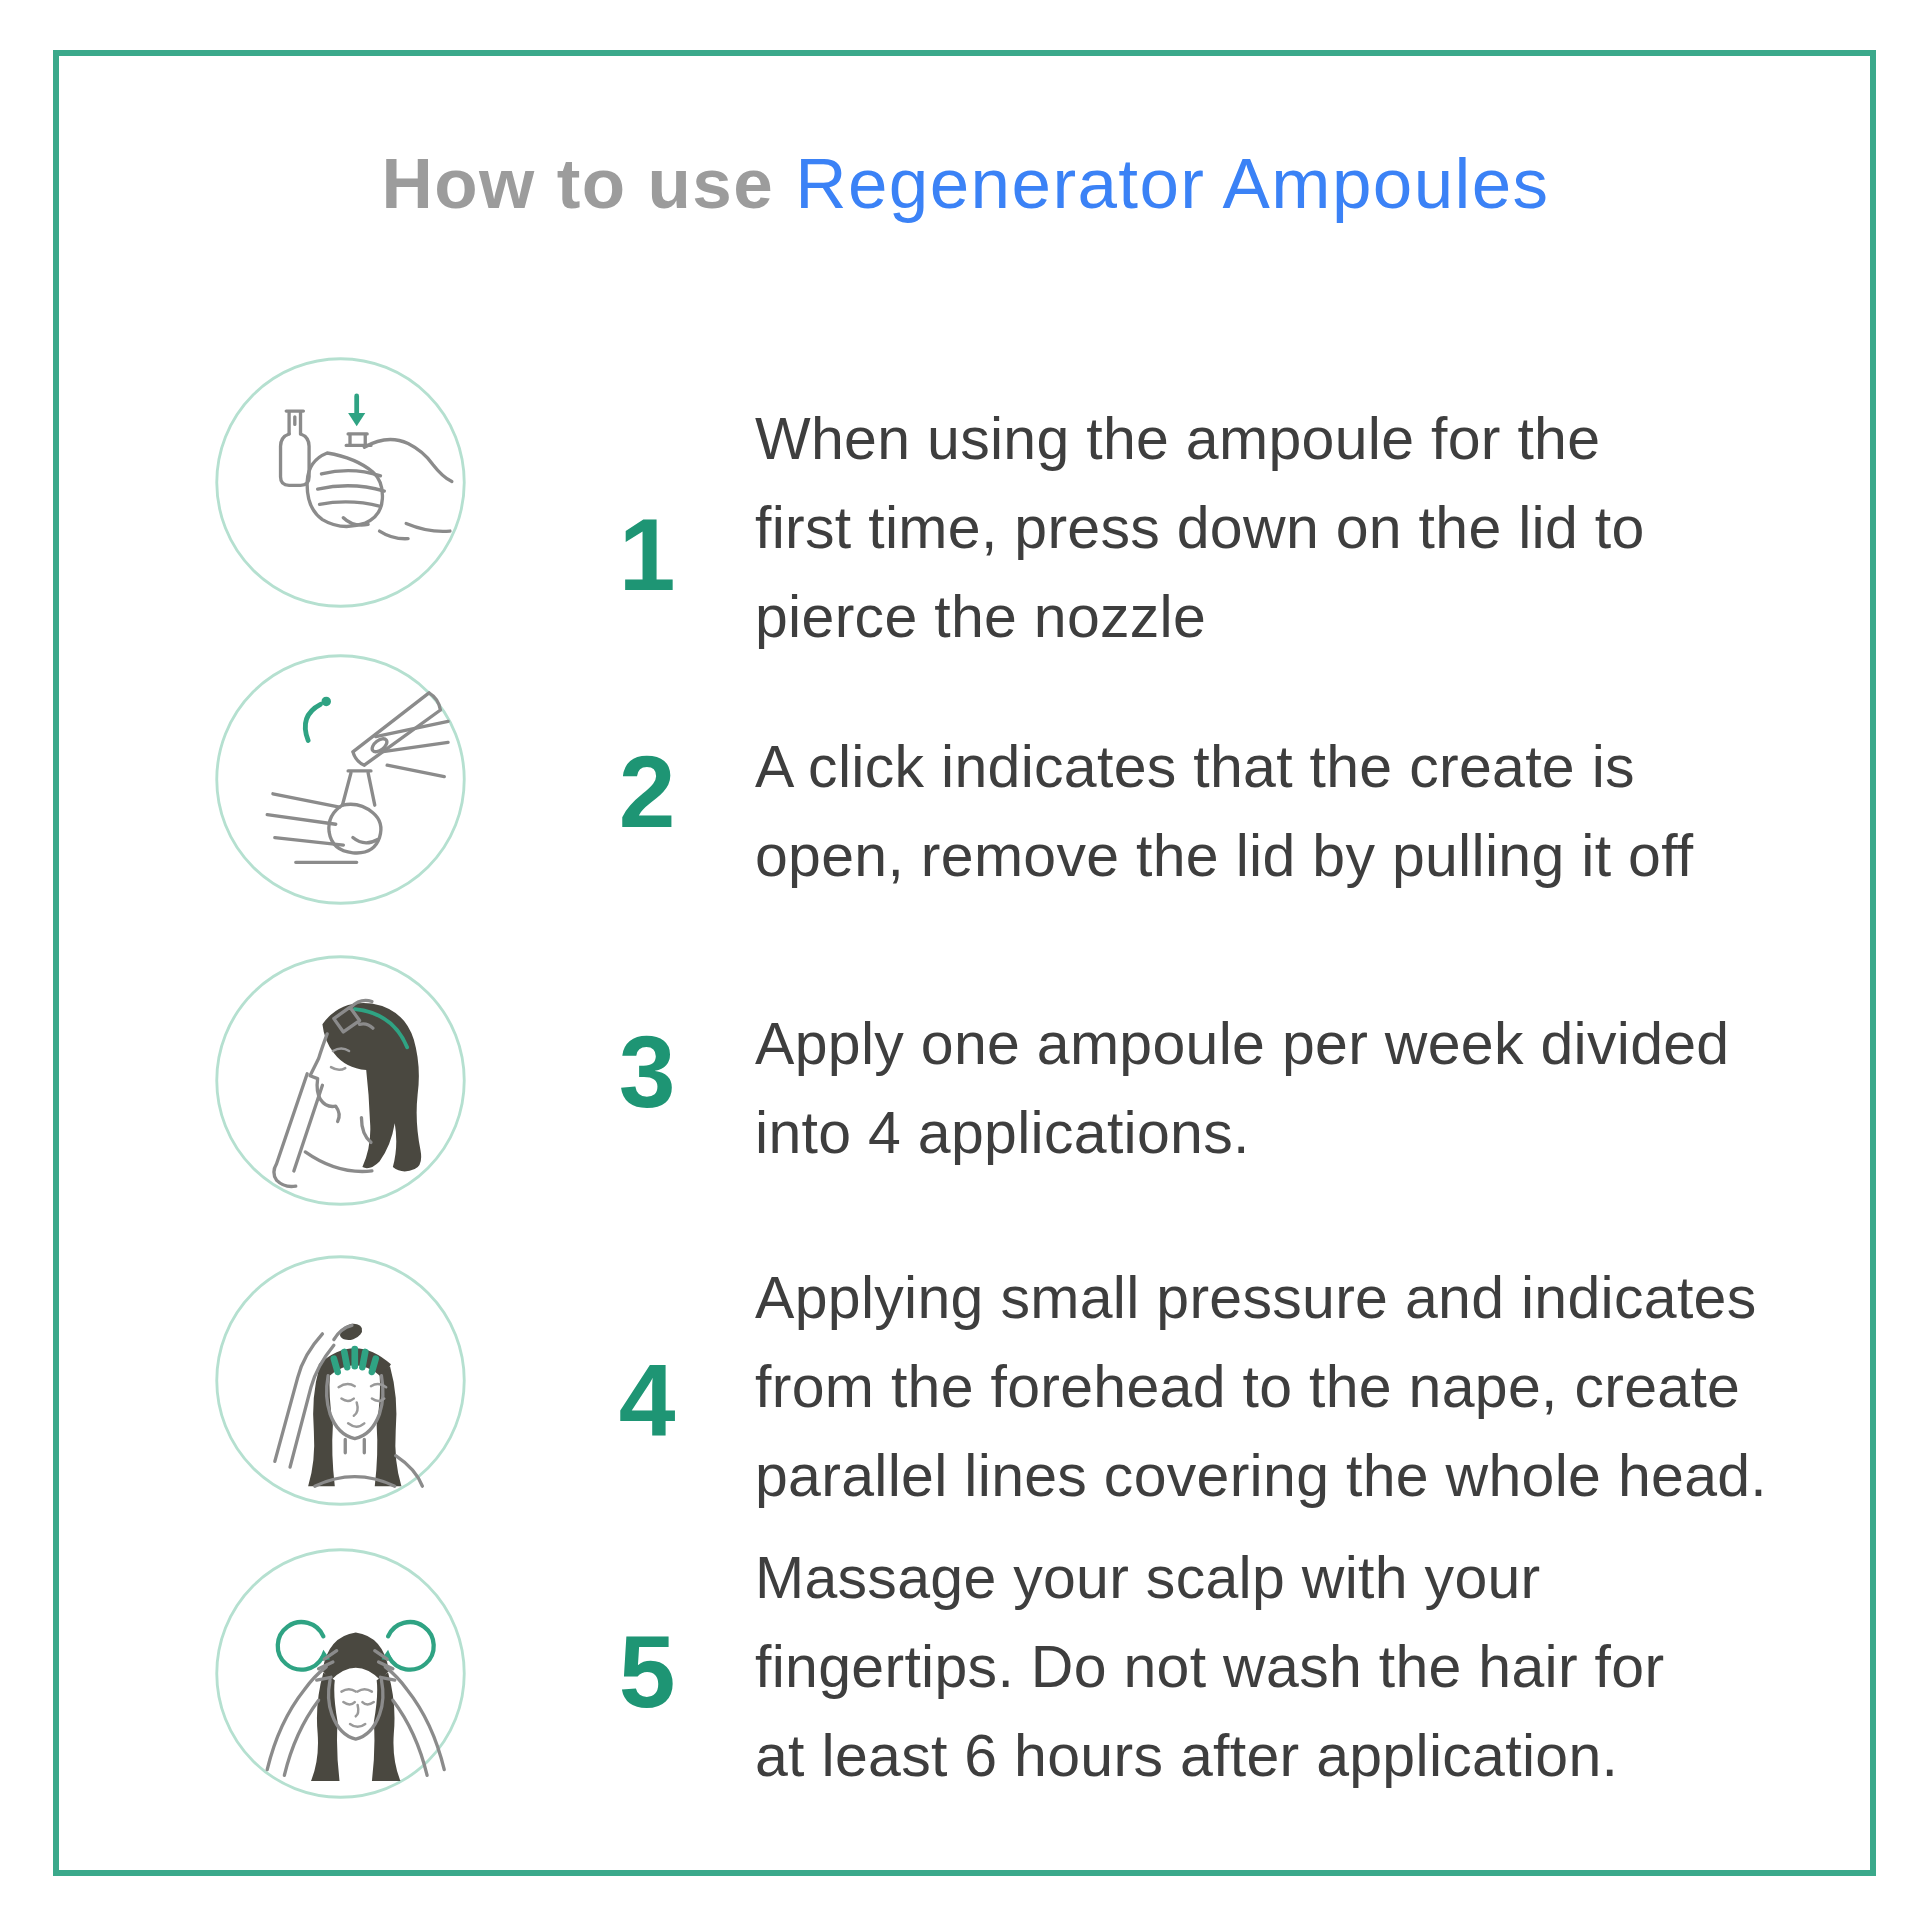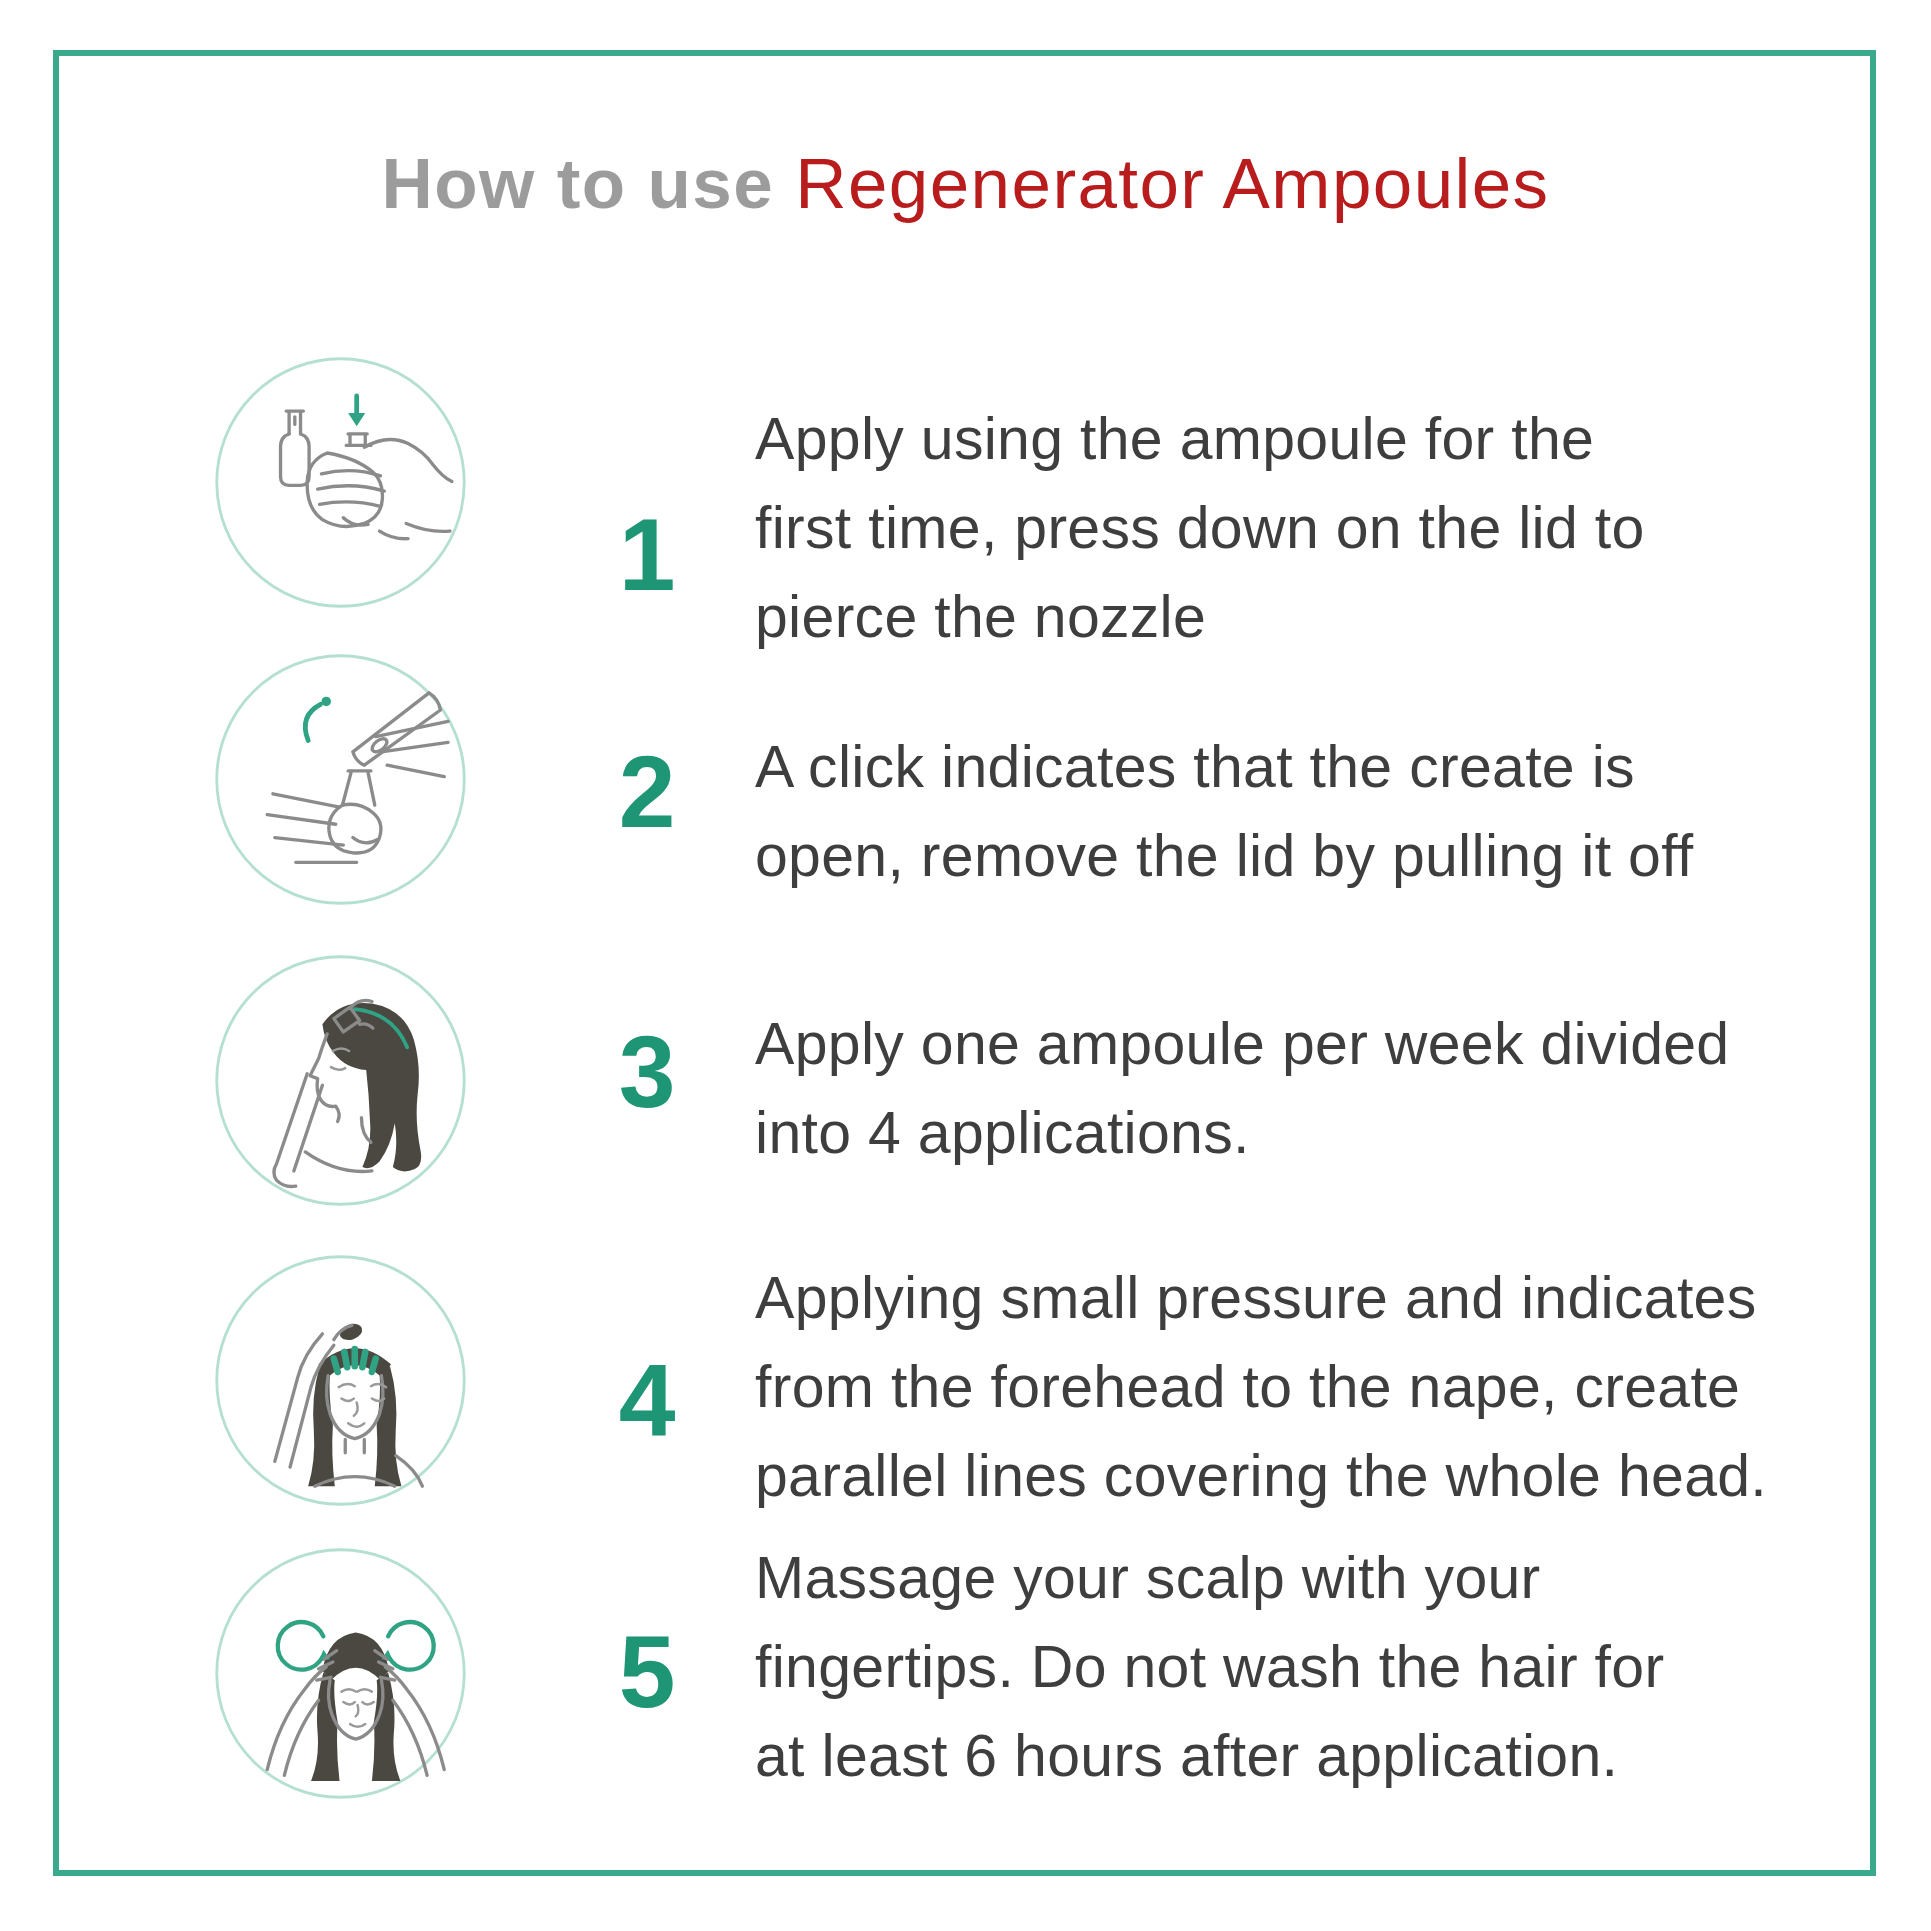--- a/index.html
+++ b/index.html
@@ -2,21 +2,21 @@
 <html><head>
 <meta charset="utf-8">
 <style>
   html,body{margin:0;padding:0;width:1931px;height:1931px;background:#ffffff;overflow:hidden;
             font-family:"Liberation Sans", sans-serif;}
   .frame{position:absolute;left:53px;top:50px;width:1811px;height:1814px;
          border:6.8px solid #3BA98B;background:#ffffff;}
   .title{position:absolute;left:0;top:143px;width:1931px;text-align:center;
          font-size:71px;letter-spacing:1.4px;white-space:pre;}
   .title .lt{color:#9C9C9C;font-weight:700;}
-  .title .bd{color:#b91c1c;font-weight:500;margin-top:22px;}
+  .title .bd{color:#3b82f6;font-weight:500;margin-top:22px;}
   .icon-wrap{position:absolute;left:212px;width:257px;height:257px;}
   .icon-wrap svg{width:257px;height:257px;display:block;}
   .num{position:absolute;left:587px;width:120px;text-align:center;
        font-size:102px;font-weight:600;color:#1E9574;line-height:1;}
   .txt{position:absolute;left:755px;font-size:59px;line-height:89px;color:#3E3E3E;
        letter-spacing:0.3px;white-space:pre;}
   
   .ln{fill:none;stroke:#8B8B8B;stroke-width:3.5;stroke-linecap:round;stroke-linejoin:round;}
   .fe{fill:none;stroke:#9A9A9A;stroke-width:2.6;stroke-linecap:round;stroke-linejoin:round;}
   .tn{fill:none;stroke:#2FA383;stroke-width:5;stroke-linecap:round;stroke-linejoin:round;}
@@ -45,21 +45,21 @@
       <path class="ln" d="M143,84 h20 M145,84 v12 M161,84 v12 M141,96 h26"></path>
 
       <path class="ln" d="M121,104 q-20,8 -21,30 q-1,28 16,40 q20,12 44,4 q18,-7 19,-26 q1,-18 -10,-28 q-18,-15 -48,-20 z"></path>
       <path class="ln" d="M115,126 q32,-8 62,2 M111,142 q36,-8 70,2 M113,158 q32,-6 64,2 M138,172 q10,10 26,7"></path>
 
       <path class="ln" d="M160,98 q24,-14 46,-4 q16,8 26,22 q10,13 20,18"></path>
       <path class="ln" d="M204,178 q24,10 46,8 M176,186 q14,9 30,8"></path>
     </svg>
   </div>
   <div class="num" style="top:504px">1</div>
-  <div class="txt" style="top:395px">Apply using the ampoule for the
+  <div class="txt" style="top:395px">When using the ampoule for the
 first time, press down on the lid to
 pierce the nozzle</div>
 </div>
 
 <div>
   <div class="icon-wrap" style="top:651px">
     <svg viewBox="0 0 270 270">
       <circle class="ring" cx="135" cy="135" r="130"></circle>
 
       <path class="tn" d="M101,94 q-10,-26 13,-38"></path>

